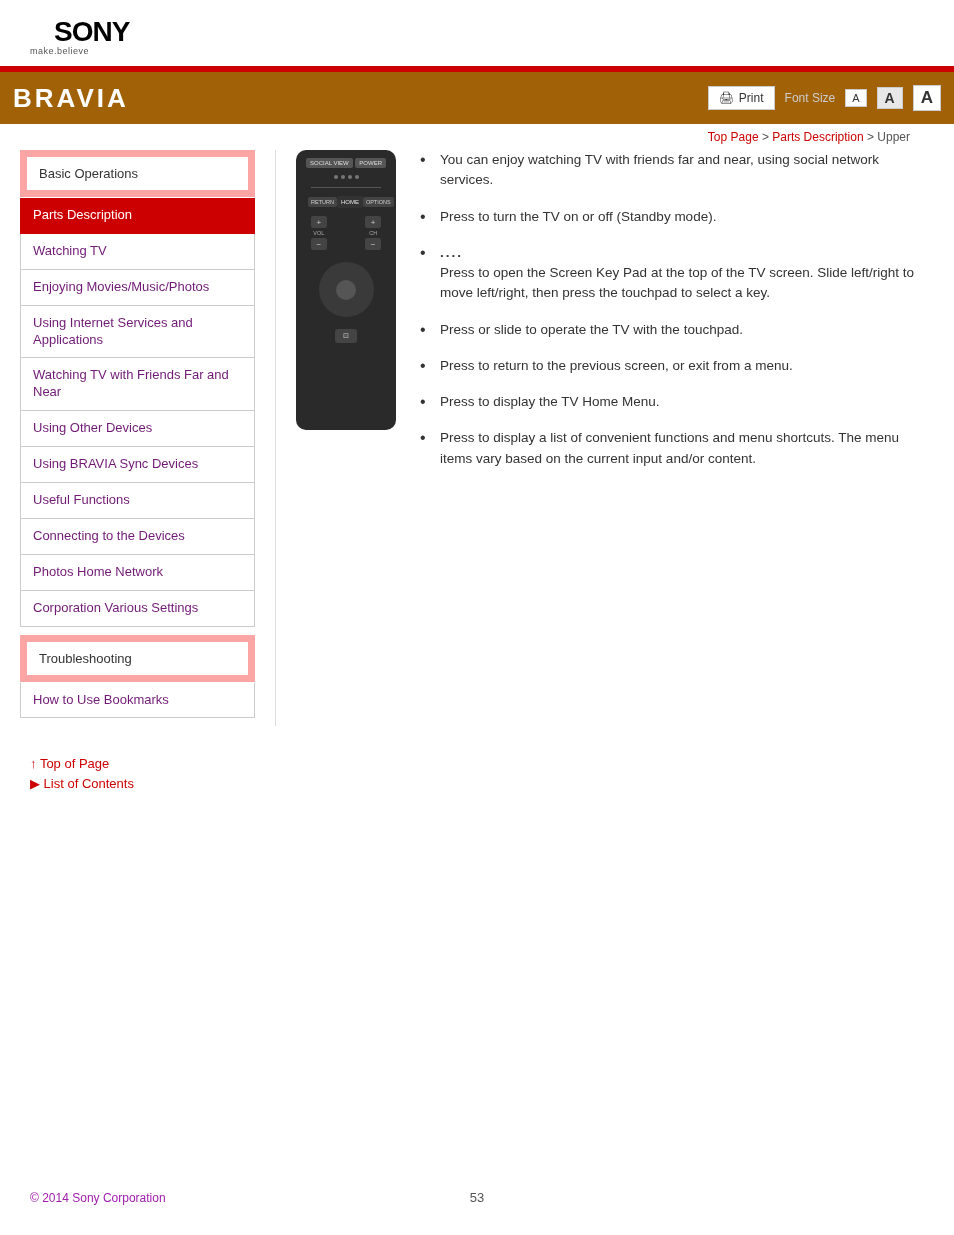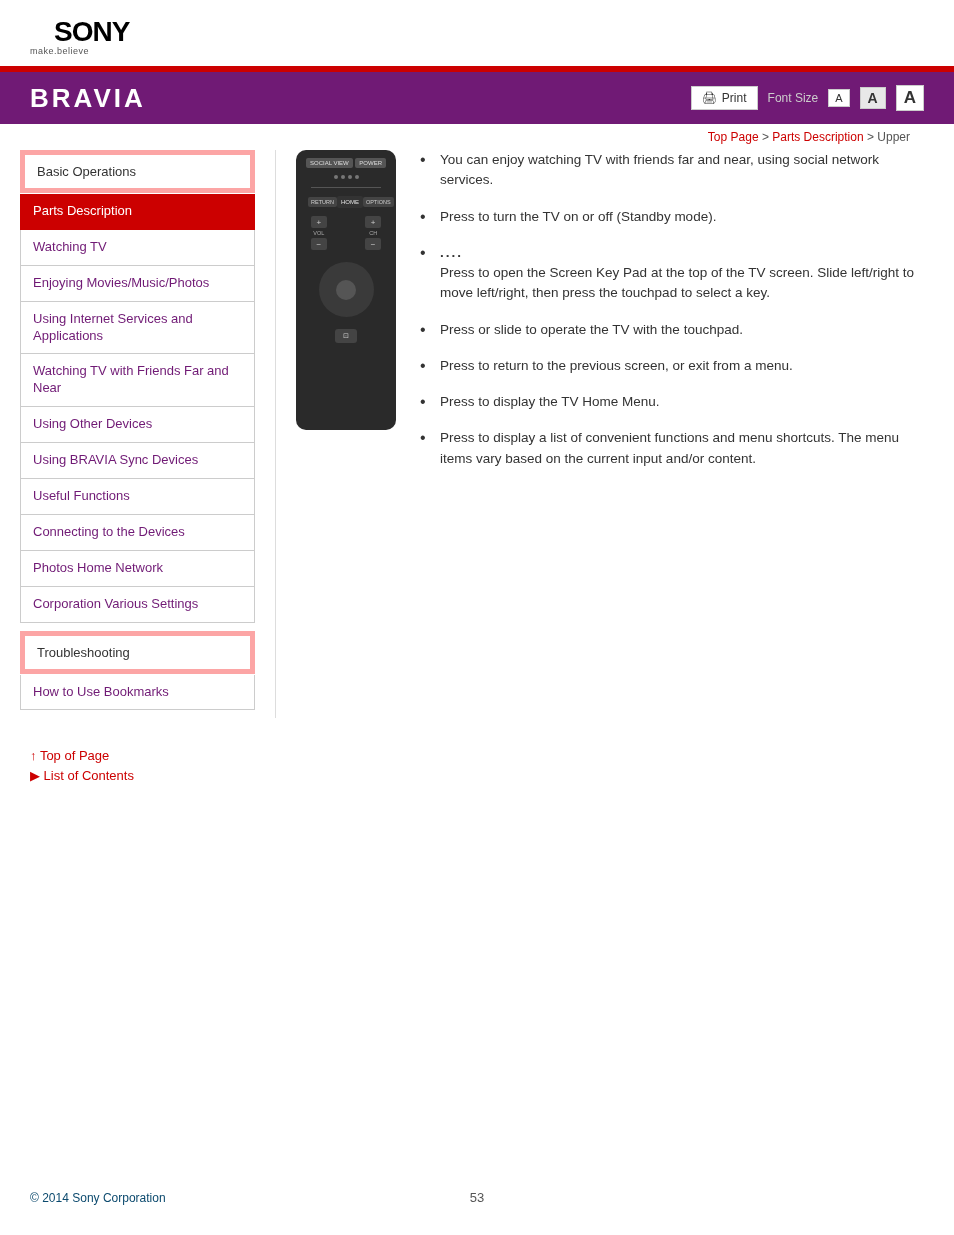--- a/index.html
+++ b/index.html
@@ -25,25 +25,25 @@
       margin-left: 24px;
     }
     .sony-tagline {
       font-size: 9px;
       color: #555;
       letter-spacing: 0.5px;
     }
 
     
     .top-bar {
-      background: #701a75;
+      background: #a16207;
       height: 52px;
       display: flex;
       align-items: center;
-      padding: 0 30px;
+      padding: 0 13px;
     }
     .bravia-title {
       color: #fff;
       font-size: 26px;
       font-weight: bold;
       letter-spacing: 3px;
       flex: 1;
     }
     .toolbar-right {
       display: flex;
@@ -100,21 +100,21 @@
 
     
     .sidebar {
       width: 245px;
       min-width: 245px;
       padding-right: 10px;
     }
 
     .sidebar-section-title {
       background: #fff;
-      border: 5px solid #fca5a5;
+      border: 7px solid #fca5a5;
       padding: 9px 12px;
       font-size: 13px;
       color: #333;
       margin-bottom: 1px;
       cursor: pointer;
     }
 
     .sidebar-item {
       border: 1px solid #ccc;
       border-top: none;
@@ -309,21 +309,21 @@
     }
     .footer-nav a.list-link:before {
       content: '▶ ';
     }
 
     .copyright {
       position: absolute;
       bottom: 30px;
       left: 30px;
       font-size: 12px;
-      color: #0c4a6e;
+      color: #a21caf;
     }
     .page-number {
       position: absolute;
       bottom: 30px;
       left: 50%;
       transform: translateX(-50%);
       font-size: 13px;
       color: #555;
     }
 

